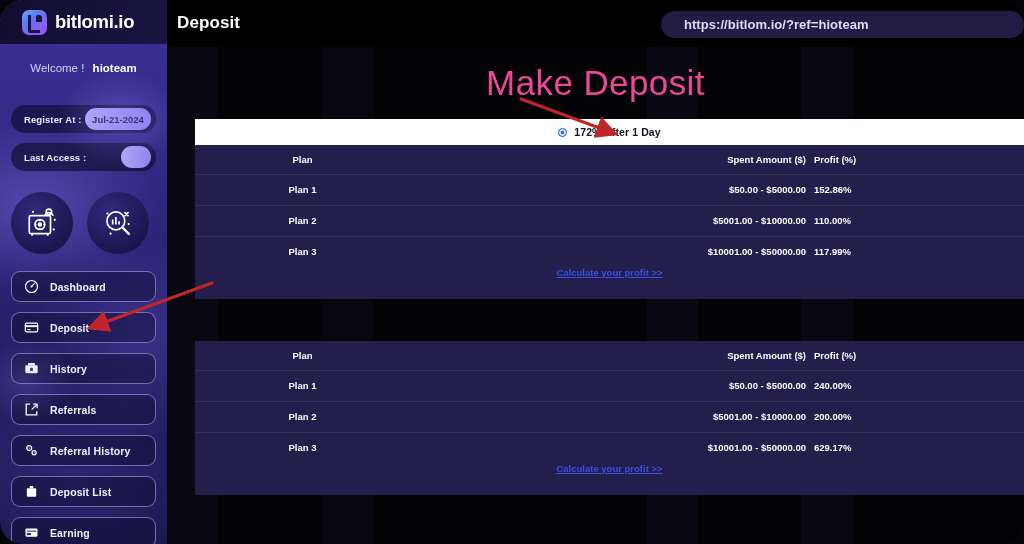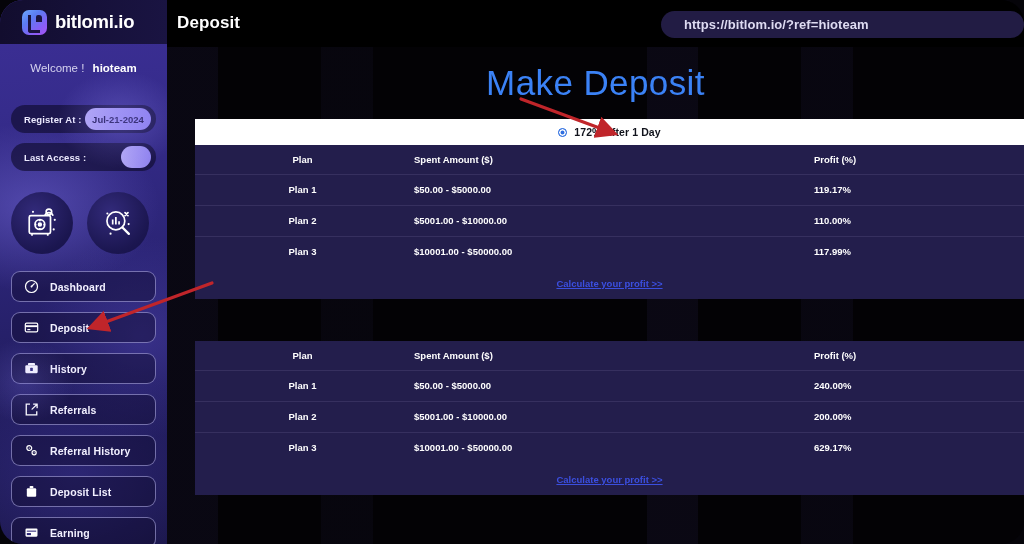--- a/index.html
+++ b/index.html
@@ -88,41 +88,41 @@
   .topbar { position:absolute; left:0; top:0; width:857px; height:47px;
     background:#000; z-index:3; display:flex; align-items:center; }
   .topbar .page-title { position:absolute; left:10px; top:13px;
     font-size:17px; font-weight:700; color:#ffffff; letter-spacing:.1px; }
   .urlbar { position:absolute; left:494px; top:11px; width:363px; height:27px;
     border-radius:14px; background:#221c44;
     display:flex; align-items:center; padding-left:23px; }
   .urlbar .url-text { font-size:13px; font-weight:700; color:#dedbf2; letter-spacing:.05px; }
 
   .headline { position:absolute; left:0; top:63px; width:857px; text-align:center;
-    font-size:35px; font-weight:400; color:#3b82f6; letter-spacing:.4px; z-index:2; }
+    font-size:35px; font-weight:400; color:#ec4899; letter-spacing:.4px; z-index:2; }
 
   .card { position:absolute; left:28px; width:829px; z-index:2; }
   .card .band { height:26px; background:#ffffff;
     display:flex; align-items:center; justify-content:center; gap:7px; }
   .radio { width:9px; height:9px; border-radius:50%; flex:0 0 auto;
     border:1.5px solid #7d7f92; background:#fff; }
   .radio.on { border:1.5px solid #2f6fe0; background:#2f6fe0;
     box-shadow: inset 0 0 0 1.5px #ffffff; }
   .band-label { font-size:10.5px; font-weight:700; color:#11131c; letter-spacing:.1px; }
 
   table.plan { width:829px; border-collapse:collapse; background:#231e4c; table-layout:fixed; }
   table.plan th, table.plan td { font-size:9.5px; font-weight:700; color:#ffffff;
     border-bottom:1px solid #36305f; padding:4px; height:31px; vertical-align:middle; }
   table.plan th { height:29px; }
   table.plan th.c-plan, table.plan td.c-plan { width:215px; text-align:center; }
-  table.plan th.c-amt,  table.plan td.c-amt  { width:400px; text-align:left; }
+  table.plan th.c-amt,  table.plan td.c-amt  { width:400px; text-align:right; }
   table.plan th.c-prof, table.plan td.c-prof { width:214px; text-align:left; padding-right:23px; }
   table.plan tr:last-child td { border-bottom:none; }
   .card .foot { height:32px; background:#231e4c;
-    display:flex; align-items:center; justify-content:center; }
+    display:flex; align-items:flex-start; justify-content:center; }
   .calc-link { font-size:9.5px; font-weight:700; color:#3b4fe0;
     text-decoration:underline; cursor:pointer; }
 
   #card1 { top:119px; }
   #card2 { top:341px; }
 
   
   .arrow-svg { position:absolute; z-index:20; pointer-events:none; }
 </style>
 </head>
@@ -282,21 +282,21 @@
           <tr>
             <th class="c-plan">Plan</th>
             <th class="c-amt">Spent Amount ($)</th>
             <th class="c-prof">Profit (%)</th>
           </tr>
         </thead>
         <tbody>
           <tr>
             <td class="c-plan">Plan 1</td>
             <td class="c-amt">$50.00 - $5000.00</td>
-            <td class="c-prof">119.17%</td>
+            <td class="c-prof">152.86%</td>
           </tr>
           <tr>
             <td class="c-plan">Plan 2</td>
             <td class="c-amt">$5001.00 - $10000.00</td>
             <td class="c-prof">110.00%</td>
           </tr>
           <tr>
             <td class="c-plan">Plan 3</td>
             <td class="c-amt">$10001.00 - $50000.00</td>
             <td class="c-prof">117.99%</td>

